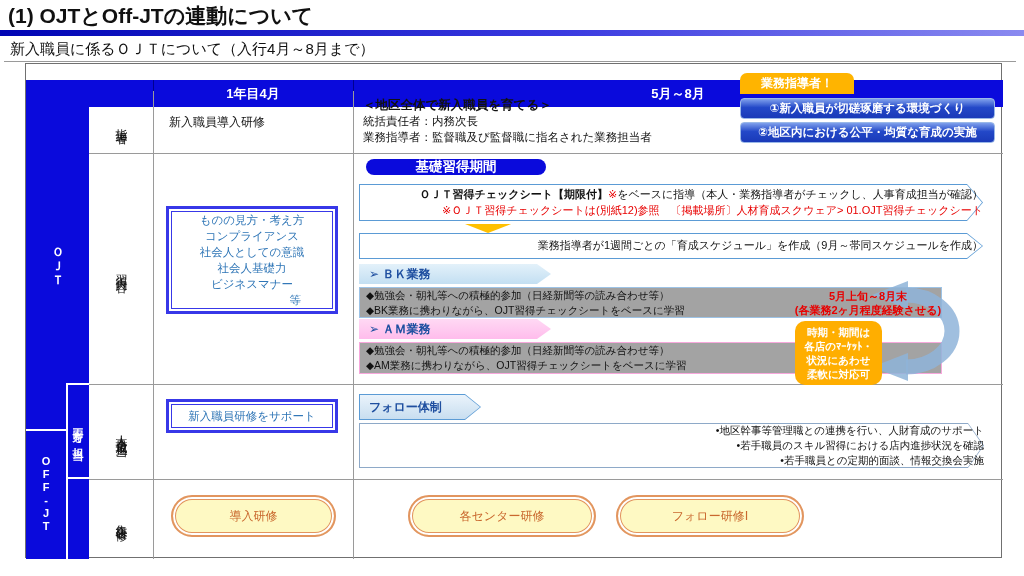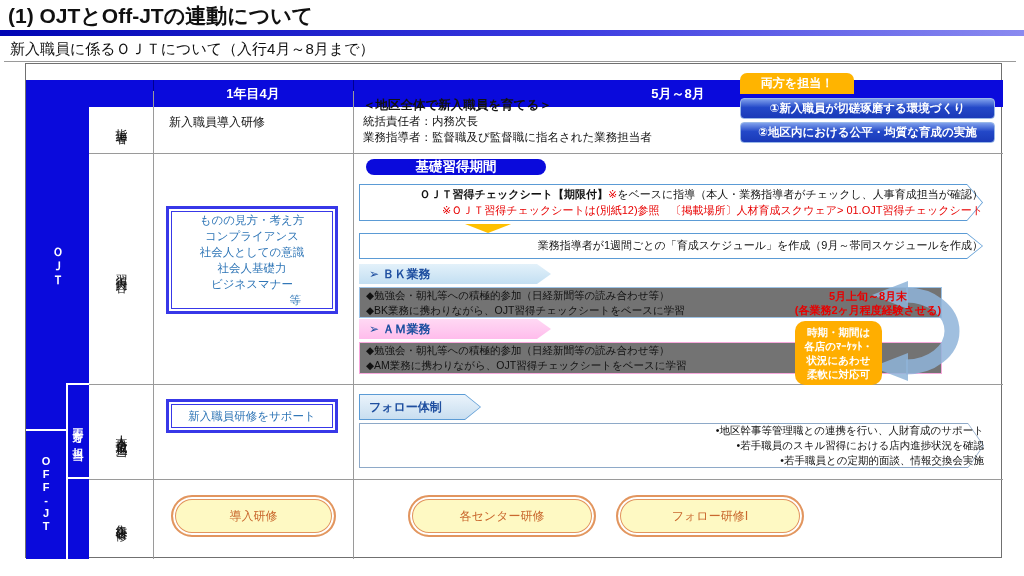--- a/index.html
+++ b/index.html
@@ -40,21 +40,21 @@
   .pent-fg{position:absolute;inset:1px;clip-path:polygon(0 0,calc(100% - 15px) 0,100% 50%,calc(100% - 15px) 100%,0 100%);background:#fff;}
   .pent-content{position:relative;height:100%;display:flex;flex-direction:column;justify-content:center;padding-left:8px;box-sizing:border-box;text-align:right;}
   .cs-line{font-size:11px;color:#111;line-height:1.45;white-space:nowrap;}
   .cs-bold{font-weight:bold;}
   .red{color:#e80000;}
   .down-arrow{width:0;height:0;border-left:23px solid transparent;border-right:23px solid transparent;border-top:9px solid #ffc000;}
   
   .banner{clip-path:polygon(0 0,calc(100% - 14px) 0,100% 50%,calc(100% - 14px) 100%,0 100%);display:flex;align-items:center;padding-left:10px;font-weight:bold;font-size:12px;color:#1f4fa0;box-sizing:border-box;}
   .bk-banner{background:linear-gradient(#e3f1fa,#c3dff2);}
   .am-banner{background:linear-gradient(#ffd9f4,#ffbcec);}
-  .plain-box{background:#737373;box-sizing:border-box;display:flex;flex-direction:column;justify-content:center;padding:2px 6px;}
+  .plain-box{background:#a3a3a3;box-sizing:border-box;display:flex;flex-direction:column;justify-content:center;padding:2px 6px;}
   .b-line{font-size:10.5px;color:#111;line-height:1.4;white-space:nowrap;}
   .period-note{color:#e80000;font-weight:bold;font-size:11px;text-align:center;line-height:1.25;}
   .flex-note{background:#ffae00;border-radius:10px;color:#fff;font-weight:bold;font-size:10.5px;line-height:1.35;display:flex;flex-direction:column;align-items:center;justify-content:center;text-align:center;}
   .follow-banner .pent-bg{background:#5b9bd5;}
   .follow-banner .pent-fg{background:linear-gradient(#eaf3fb,#c8def0);}
   .follow-label{position:relative;height:100%;display:flex;align-items:center;padding-left:10px;font-weight:bold;font-size:12px;color:#1f4fa0;}
   
   .stadium{border:2px solid #e2955f;border-radius:22px;box-shadow:inset 0 0 0 2px #fff,inset 0 0 0 3px #e2955f;background:#fef9c3;display:flex;align-items:center;justify-content:center;color:#c9682e;font-size:12px;box-sizing:border-box;}
 </style>
 </head>
@@ -97,21 +97,21 @@
     <div class="abs row-label vtext" style="left:63px;top:320px;width:64px;height:95px;">人事育成担当</div>
     <div class="abs row-label vtext" style="left:63px;top:415px;width:64px;height:80px;">集合研修</div>
 
     <div class="abs cell-text" style="left:143px;top:27px;width:184px;height:62px;display:flex;align-items:center;">新入職員導入研修</div>
     <div class="abs" style="left:337px;top:33px;">
       <div class="lead-head">＜地区全体で新入職員を育てる＞</div>
       <div class="lead-line">統括責任者：内務次長</div>
       <div class="lead-line">業務指導者：監督職及び監督職に指名された業務担当者</div>
     </div>
 
-    <div class="abs pt-badge" style="left:714px;top:9px;width:114px;height:21px;">両方を担当！</div>
+    <div class="abs pt-badge" style="left:714px;top:9px;width:114px;height:21px;">業務指導者！</div>
     <div class="abs pt-btn" style="left:714px;top:34px;width:253px;height:19px;">①新入職員が切磋琢磨する環境づくり</div>
     <div class="abs pt-btn" style="left:714px;top:58px;width:253px;height:19px;">②地区内における公平・均質な育成の実施</div>
 
     <div class="abs dbl-blue" style="left:140px;top:142px;width:172px;height:108px;">
       <div>ものの見方・考え方</div>
       <div>コンプライアンス</div>
       <div>社会人としての意識</div>
       <div>社会人基礎力</div>
       <div>ビジネスマナー</div>
       <div style="width:100%;text-align:right;padding-right:34px;box-sizing:border-box;">等</div>

